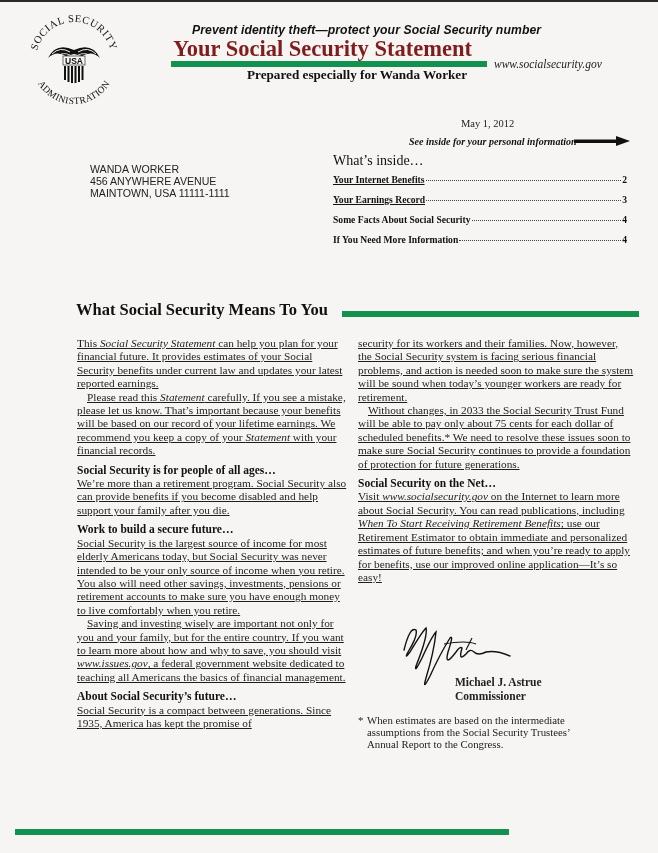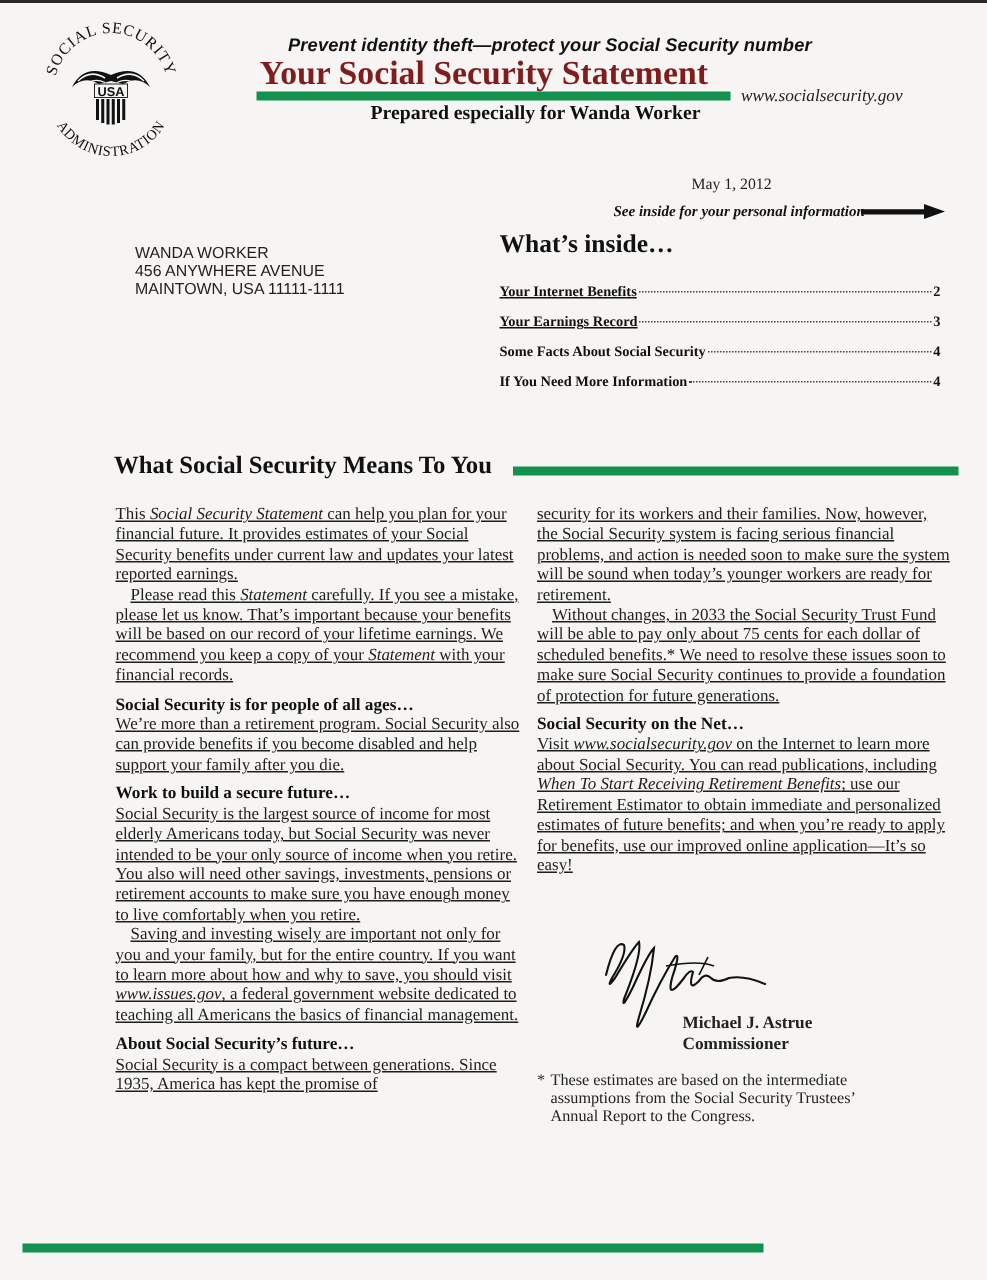--- a/index.html
+++ b/index.html
@@ -16,21 +16,21 @@
   .prepared { position: absolute; left: 211px; top: 67px; font-weight: bold; font-size: 13.2px; color: #111; white-space: nowrap; margin-left: 36px; }
 
   .date { position: absolute; left: 461px; top: 118px; font-size: 10.5px; color: #222; white-space: nowrap; }
   .see-inside { position: absolute; left: 409px; top: 136px; font-style: italic; font-weight: bold; font-size: 10px; color: #111; white-space: nowrap; }
   .arrow { position: absolute; left: 574px; top: 136px; width: 56px; height: 10px; }
 
   .address { position: absolute; left: 90px; top: 163px; font-family: "Liberation Sans", "DejaVu Sans", sans-serif; font-size: 10.6px; line-height: 12.2px; color: #222; }
   .address div { white-space: nowrap; }
 
   .whats-inside { position: absolute; left: 333px; top: 153px; width: 294px; }
-  .whats-inside h2 { font-weight: bold; font-size: 17px; margin-bottom: 16px; color: #111; }
+  .whats-inside h2 { font-weight: normal; font-size: 14px; margin-bottom: 5px; color: #111; }
   .toc-row { display: flex; align-items: baseline; font-weight: bold; font-size: 9.6px; height: 20px; color: #111; }
   .toc-row .lbl { white-space: nowrap; }
   .toc-row .lbl.u { text-decoration: underline; }
   .toc-row .dots { flex: 1; border-bottom: 1px dotted #444; margin: 0 1px; transform: translateY(-2px); }
   .toc-row .pg { white-space: nowrap; }
 
   .section-title { position: absolute; left: 76px; top: 300px; font-weight: bold; font-size: 16.5px; color: #111; white-space: nowrap; }
   .section-rule { position: absolute; left: 342px; top: 311px; width: 297px; height: 6px; background: #12924e; }
 
   .col { position: absolute; top: 337px; font-size: 11.3px; line-height: 13.4px; color: #1e1e1e; }
@@ -154,18 +154,18 @@
   <path d="M48 22 Q70 18 80 22" stroke="#111" stroke-width="1.1" fill="none"></path>
   <path d="M70 28 L76 16" stroke="#111" stroke-width="1.1" fill="none"></path>
 </svg>
 <div class="signer">
   <div>Michael J. Astrue</div>
   <div>Commissioner</div>
 </div>
 
 <div class="footnote">
   <span class="star">*</span>
-  <div class="txt">These estimates are based on the intermediate</div>
+  <div class="txt">When estimates are based on the intermediate</div>
   <div class="txt">assumptions from the Social Security Trustees’</div>
   <div class="txt">Annual Report to the Congress.</div>
 </div>
 
 <div class="bottom-rule" style="left:15px; width:494px;"></div>
 
 </body></html>

